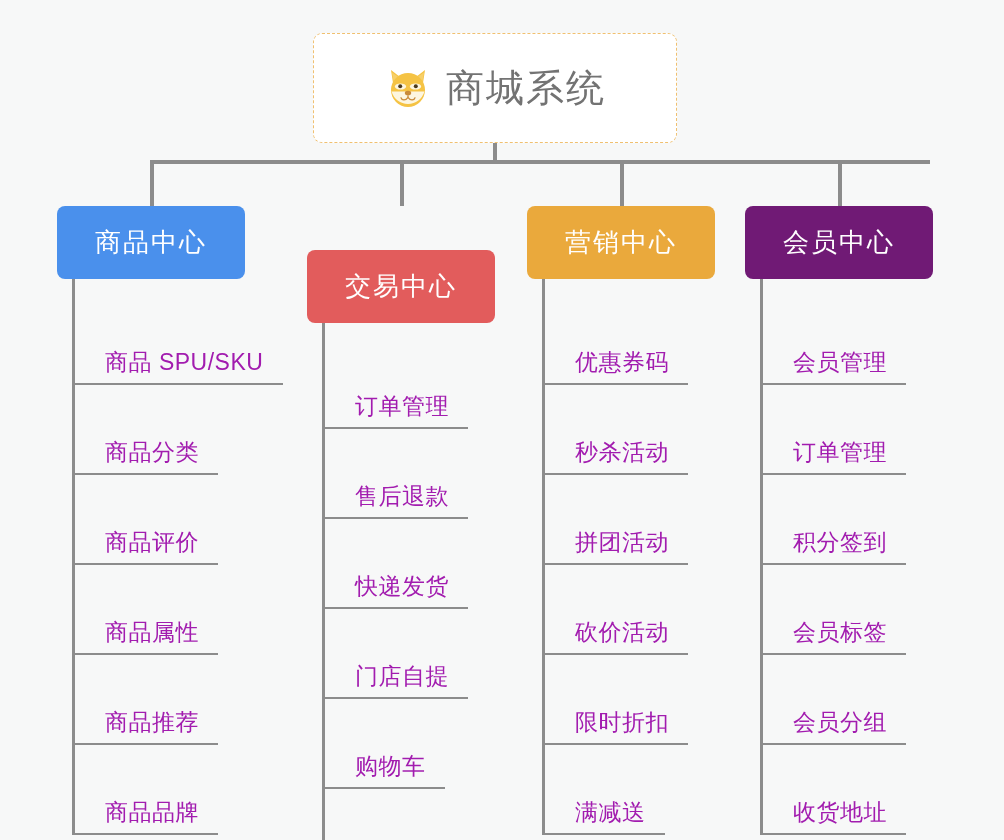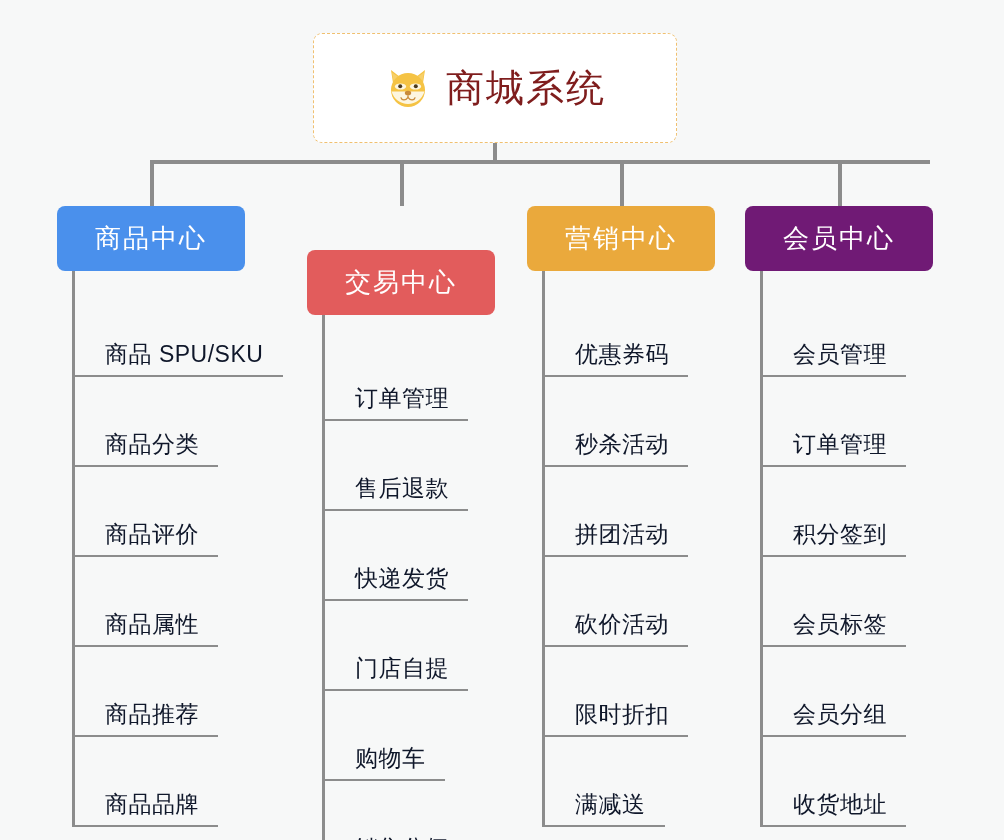--- a/index.html
+++ b/index.html
@@ -76,21 +76,21 @@
     height: 46px;
   }
 
   
   .column {
     position: absolute;
     top: 206px;
     width: 188px;
   }
   .col-header {
-    height: 65px;
+    height: 73px;
     border-radius: 8px;
     display: flex;
     align-items: center;
     justify-content: center;
     color: #ffffff;
     font-size: 26px;
     letter-spacing: 2px;
     box-sizing: border-box;
   }
   .leaf-list {
@@ -100,21 +100,21 @@
   }
   .leaf-item {
     height: 88px;
     box-sizing: border-box;
     display: flex;
     align-items: flex-end;
     padding-left: 30px;
   }
   .leaf-label {
     font-size: 23px;
-    color: #0f172a;
+    color: #a21caf;
     white-space: nowrap;
     padding-bottom: 5px;
     letter-spacing: 0.5px;
   }
   .leaf-underline {
     height: 2px;
     background: #9a9a9a;
     margin-left: -3px;
   }
   .leaf-inner {
@@ -138,21 +138,21 @@
         <ellipse cx="16.5" cy="22.5" rx="5.6" ry="3.1" fill="#fdf6e0"></ellipse>
         <ellipse cx="31.5" cy="22.5" rx="5.6" ry="3.1" fill="#fdf6e0"></ellipse>
         <ellipse cx="16.2" cy="22.3" rx="2.0" ry="2.0" fill="#4a3a1e"></ellipse>
         <ellipse cx="31.8" cy="22.3" rx="2.0" ry="2.0" fill="#4a3a1e"></ellipse>
         <ellipse cx="24" cy="29" rx="3.2" ry="2.3" fill="#c98b3a"></ellipse>
         <path d="M24 31.2 L24 33.4" stroke="#c98b3a" stroke-width="1.4" fill="none"></path>
         <path d="M24 33.4 C21.4 37.2 17.6 36.2 16.8 33.4" stroke="#c98b3a" stroke-width="1.4" fill="none"></path>
         <path d="M24 33.4 C26.6 37.2 30.4 36.2 31.2 33.4" stroke="#c98b3a" stroke-width="1.4" fill="none"></path>
       </svg>
     </span>
-    <span class="root-title" style="color: #7f1d1d;">商城系统</span>
+    <span class="root-title" style="color: #737373;">商城系统</span>
   </div>
 
   <div class="conn conn-stem" style="background: rgb(140, 140, 140);"></div>
   <div class="conn conn-bus" style="background: rgb(140, 140, 140);"></div>
   <div class="conn conn-drop" style="left: 150px; background: rgb(140, 140, 140);"></div>
   <div class="conn conn-drop" style="left: 400px; background: rgb(140, 140, 140);"></div>
   <div class="conn conn-drop" style="left: 620px; background: rgb(140, 140, 140);"></div>
   <div class="conn conn-drop" style="left: 838px; background: rgb(140, 140, 140);"></div>
 
   <div id="columns-host">

